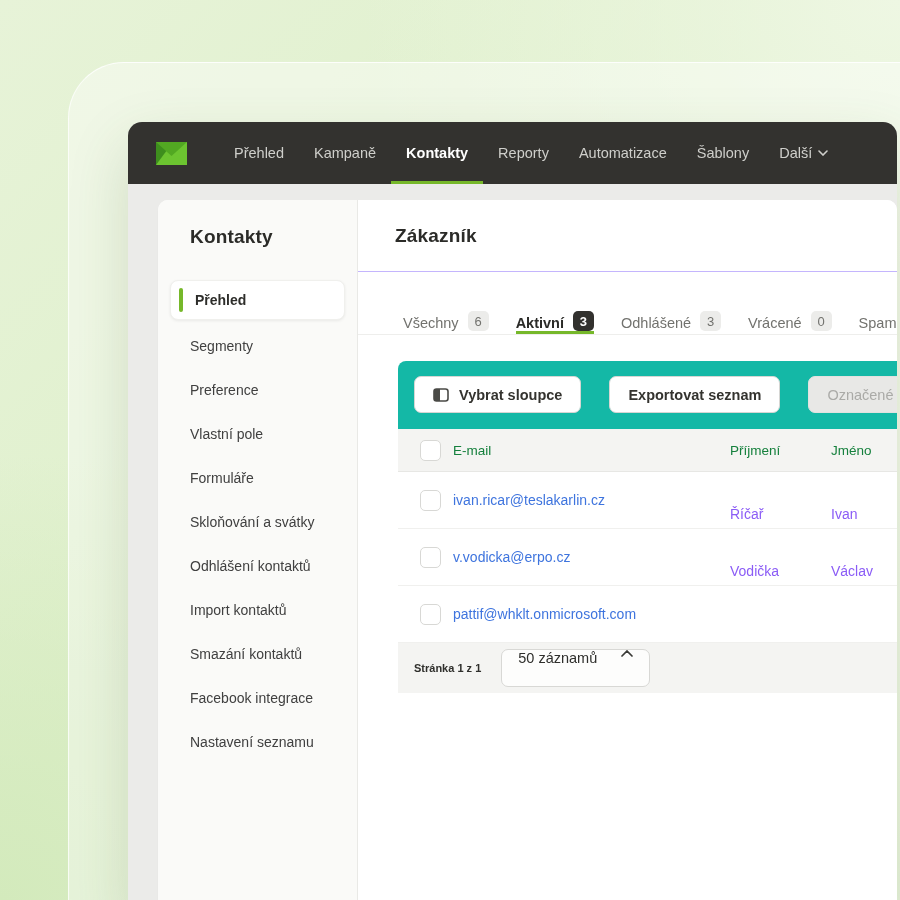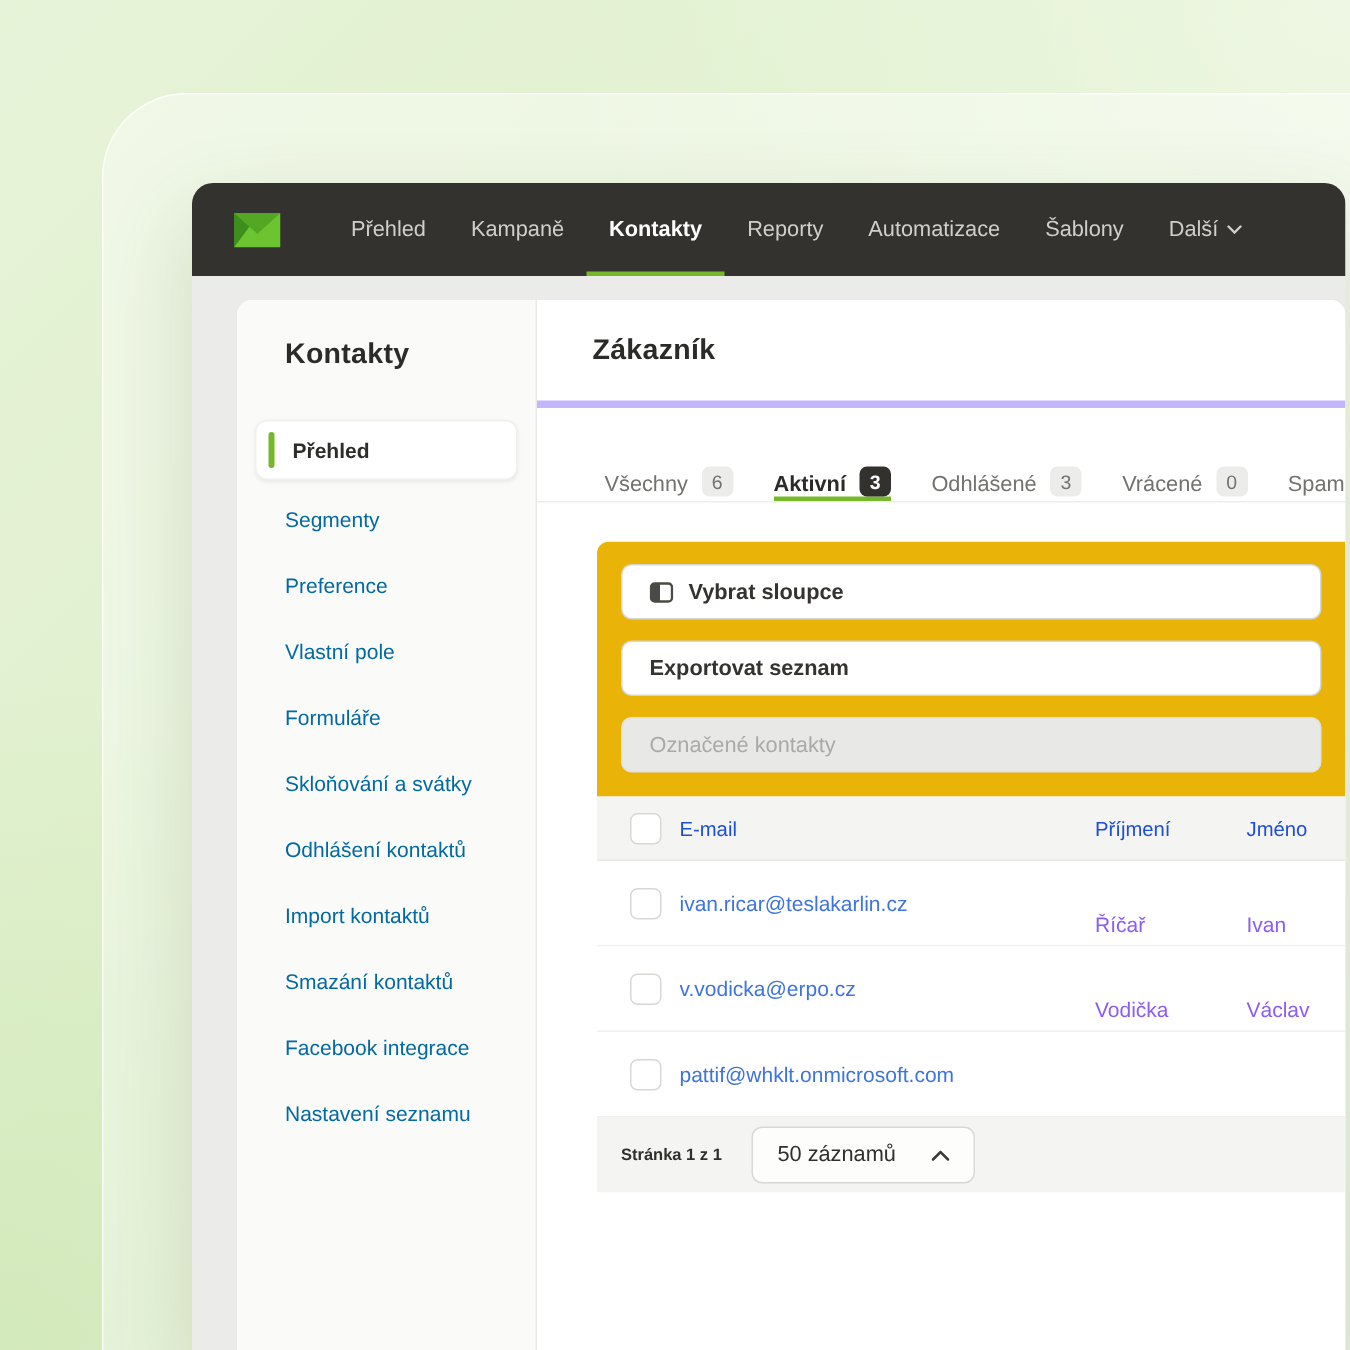--- a/index.html
+++ b/index.html
@@ -65,74 +65,74 @@
   .side-active-item {
     margin:0 12px 4px 12px; height:40px; background:#ffffff;
     border:1px solid #f0f0ed; border-radius:8px;
     box-shadow:0 1px 3px rgba(0,0,0,0.07);
     display:flex; align-items:center; gap:12px; padding-left:8px; cursor:pointer;
   }
   .side-active-bar { width:4px; height:24px; border-radius:2px; background:#76b82a; }
   .side-active-item span.lbl { font-size:14px; font-weight:600; color:#2d2d2a; }
   .side-item {
     height:44px; display:flex; align-items:center; padding-left:32px;
-    font-size:14px; color:#0369a1; cursor:pointer; white-space:nowrap;
+    font-size:14px; color:#404040; cursor:pointer; white-space:nowrap;
   }
 
   
   .main { flex:1; background:#ffffff; display:flex; flex-direction:column; min-width:0; }
-  .title-row { height:72px; flex:0 0 72px; border-bottom:5px solid #c4b5fd; display:flex; align-items:center; padding-left:37px; }
+  .title-row { height:72px; flex:0 0 72px; border-bottom:1px solid #c4b5fd; display:flex; align-items:center; padding-left:37px; }
   .page-title { font-size:19px; font-weight:700; color:#2b2b28; letter-spacing:.2px; }
 
   .tabs-row { height:63px; flex:0 0 63px; border-bottom:1px solid #eeeeec; display:flex; align-items:stretch; padding-left:45px; gap:27px; }
   .tab {
     display:flex; align-items:flex-end; gap:9px; cursor:pointer;
     border-bottom:3px solid transparent; padding-top:3px;
     font-size:14.5px; color:#72726e; white-space:nowrap;
   }
   .tab .count {
     min-width:21px; height:20px; padding:0 5px; border-radius:5px;
     background:#ececea; color:#72726e; font-size:13px; font-weight:500;
     display:flex; align-items:center; justify-content:center;
   }
   .tab.active { color:#2b2b28; font-weight:700; border-bottom-color:#76b82a; }
   .tab.active .count { background:#32312e; color:#ffffff; font-weight:600; }
 
   
   .table-card { margin:26px 0 0 40px; border-radius:8px 0 0 0; overflow:hidden; }
-  .toolbar { background:#eab308; padding:15px 16px 16px 16px; display:flex; gap:14px;flex-direction:column; }
+  .toolbar { background:#14b8a6; padding:15px 16px 16px 16px; display:flex; gap:28px; }
   .btn {
     height:37px; padding:0 18px; background:#ffffff;
     border:1px solid #d6d6d3; border-radius:7px;
     font-family:"Liberation Sans", sans-serif;
     font-size:14.5px; font-weight:600; color:#34332f;
     display:flex; align-items:center; gap:10px; cursor:pointer; white-space:nowrap;
   }
   .btn.disabled {
     background:#e8e8e6; border-color:#e2e2df; color:#aaaaa7;
     font-weight:500; cursor:default; gap:12px;
   }
 
   .tgrid { display:grid; grid-template-columns:55px 277px 101px 1fr; align-items:center; }
   .thead { background:#f4f4f2; height:43px; border-bottom:1px solid #e7e7e4; }
-  .th { font-size:13.5px; color:#1d4ed8; }
+  .th { font-size:13.5px; color:#15803d; }
   .trow { height:57px; background:#ffffff; border-bottom:1px solid #f0f0ee; }
   .cell-email { font-size:14px; font-weight:400; color:#3e74de; cursor:pointer; overflow:hidden; text-overflow:ellipsis; white-space:nowrap; }
   .cell-name { font-size:14px; font-weight:500; color:#8b5cf6; white-space:nowrap;margin-top:28px; }
   .cb {
     width:21px; height:21px; margin-left:22px;
     border:1.5px solid #d8d8d5; border-radius:5px; background:#ffffff; cursor:pointer;
   }
 
   .tfooter { background:#f4f4f2; height:50px; display:flex; align-items:center; padding-left:16px; gap:20px; }
   .page-label { font-size:11px; font-weight:700; color:#2f2f2c; white-space:nowrap; }
   .per-page {
     height:38px; padding:0 16px; background:#fdfdfc;
     border:1px solid #d8d8d5; border-radius:7px;
-    display:flex; align-items:center; gap:24px; cursor:pointer;
+    display:flex; align-items:flex-start; gap:24px; cursor:pointer;
     font-size:14.5px; color:#2f2f2c; white-space:nowrap;
   }
 </style>
 </head>
 <body>
 
 <div class="backdrop-card"></div>
 
 <div class="window">
 

